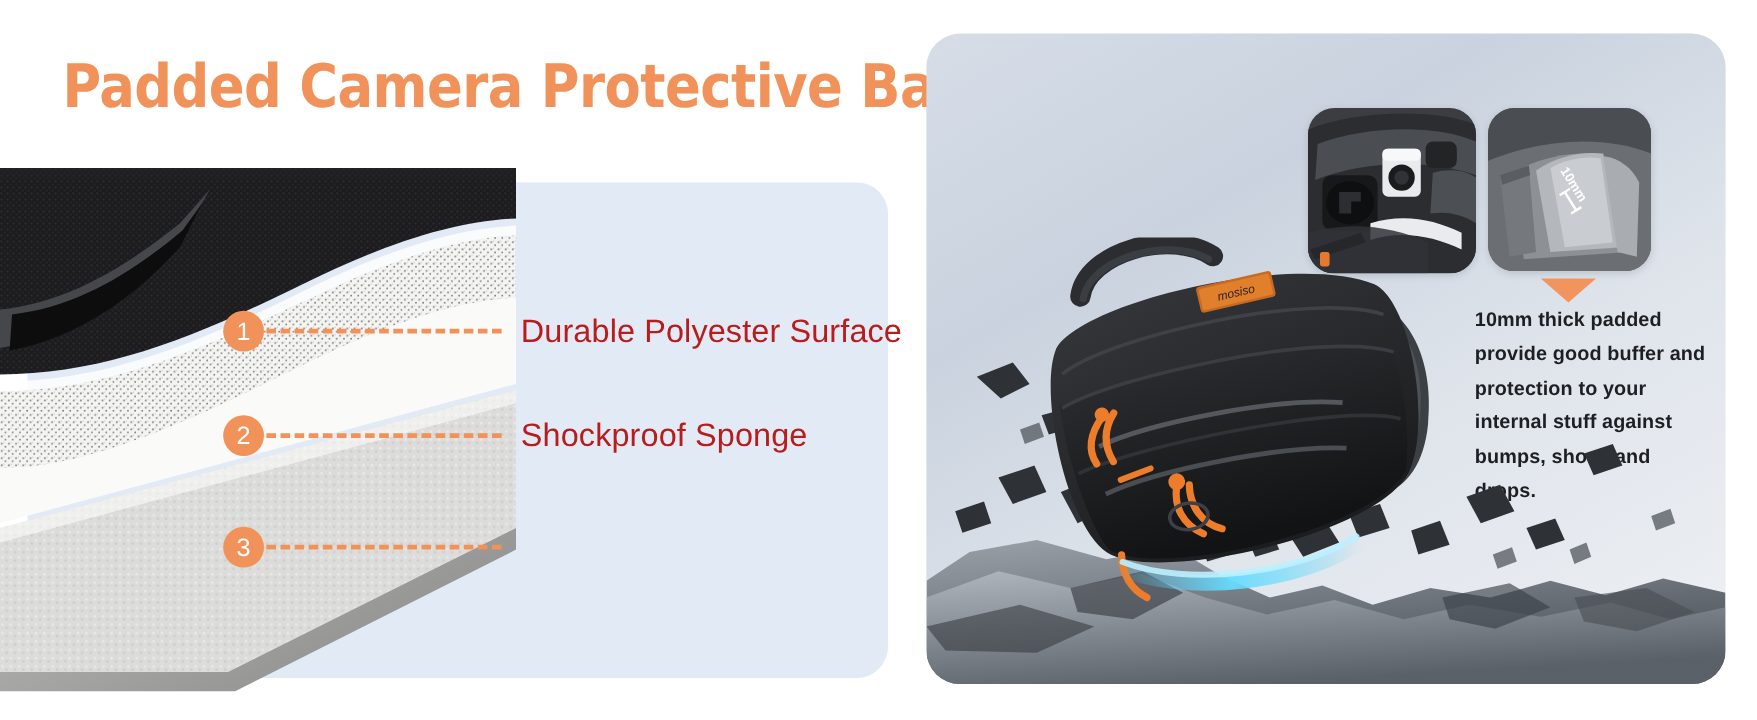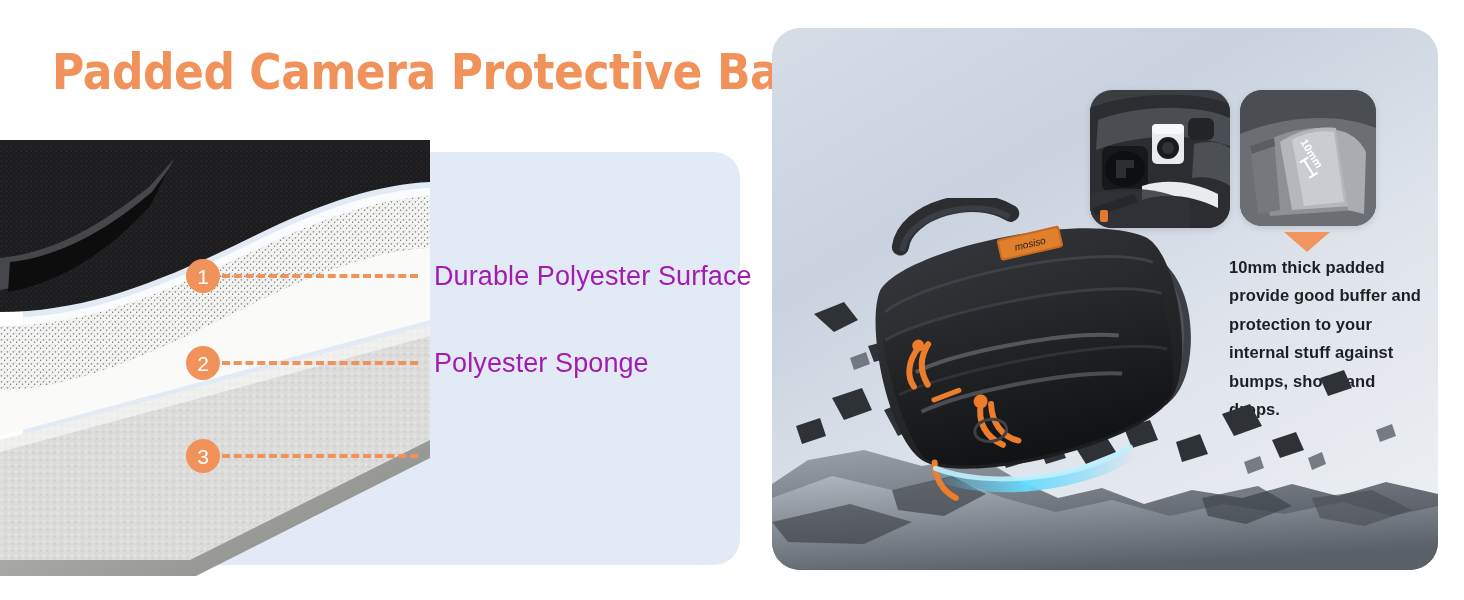--- a/index.html
+++ b/index.html
@@ -50,21 +50,21 @@
     display:flex;align-items:center;justify-content:center;
     line-height:1;
     flex:0 0 auto;
     z-index:3;
   }
   .dash{
     height:0;border-top:4px dashed #F0925A;
     flex:0 0 auto;margin-left:2px;
   }
   .leader-label{
-    font-size:27px;color:#a21caf;white-space:nowrap;
+    font-size:27px;color:#b91c1c;white-space:nowrap;
     margin-left:16px;letter-spacing:0.1px;
   }
 
   .row1{left:186px;top:258px;}
   .row1 .dash{width:196px;}
   .row2{left:186px;top:345px;}
   .row2 .dash{width:196px;}
   .row3{left:186px;top:438px;}
   .row3 .dash{width:196px;}
 
@@ -156,21 +156,21 @@
 
   <div class="leader row1">
     <div class="badge">1</div>
     <div class="dash"></div>
     <div class="leader-label">Durable Polyester Surface</div>
   </div>
 
   <div class="leader row2">
     <div class="badge">2</div>
     <div class="dash"></div>
-    <div class="leader-label">Polyester Sponge</div>
+    <div class="leader-label">Shockproof Sponge</div>
   </div>
 
   <div class="leader row3">
     <div class="badge">3</div>
     <div class="dash"></div>
   </div>
 
   <div class="right-panel">
     <div class="rp-inner">
 

